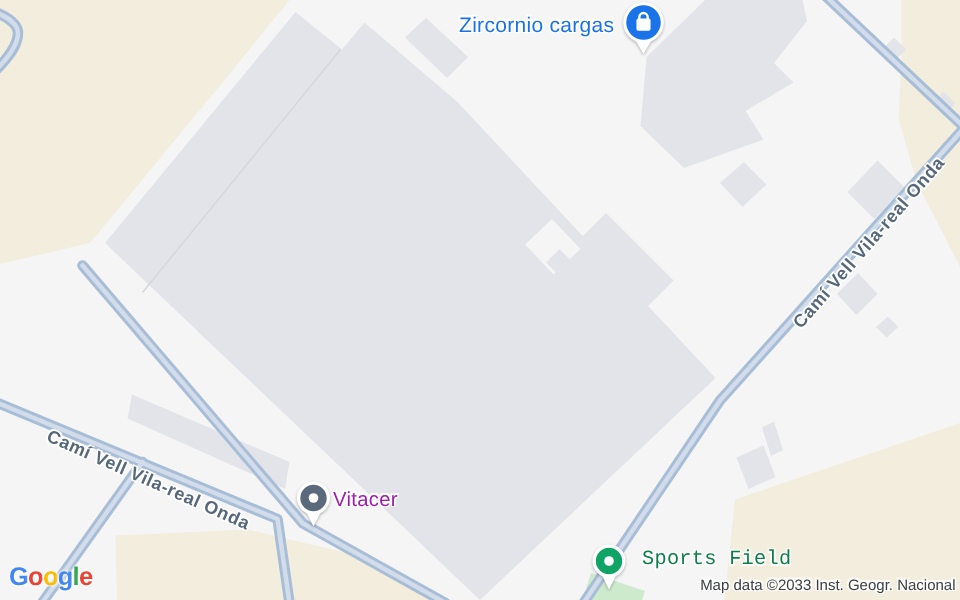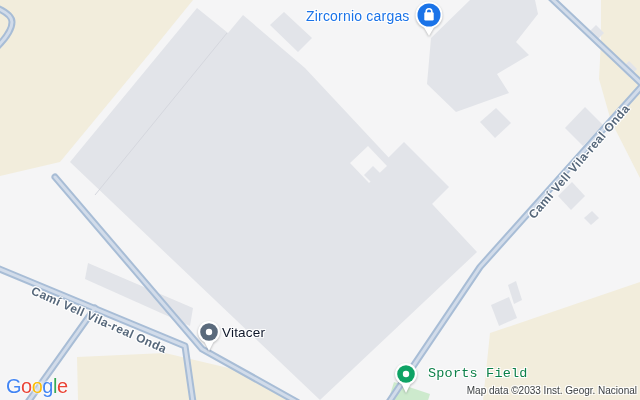--- a/index.html
+++ b/index.html
@@ -3,28 +3,28 @@
 <meta charset="utf-8">
 <style>
   html,body{margin:0;padding:0;}
   .stage{position:relative;width:640px;height:400px;overflow:hidden;
          font-family:"Liberation Sans",sans-serif;background:#f5f5f6;cursor:grab;}
   .stage svg.basemap{position:absolute;left:0;top:0;}
   .label{position:absolute;white-space:nowrap;
          text-shadow:-1px -1px 0 #fff,1px -1px 0 #fff,-1px 1px 0 #fff,1px 1px 0 #fff,0 0 2px #fff;}
   .poi-label{font-size:13.5px;letter-spacing:.2px;}
   .zircornio{color:#1a73e8;font-size:14px;left:306px;top:8px;}
-  .vitacer{color:#0f172a;left:222px;top:325px;}
+  .vitacer{color:#a21caf;left:222px;top:325px;}
   .sports{color:#0c8049;left:428px;top:366px;font-family:Liberation Mono, monospace;}
   .road-label{color:#57687b;font-size:12px;font-weight:600;letter-spacing:.4px;
               transform-origin:left center;}
   .road-label.sw{left:32px;top:283px;transform:rotate(24deg);}
   .road-label.ne{left:531px;top:210px;transform:rotate(-49deg);}
   .pin{position:absolute;filter:drop-shadow(0 1px 1px rgba(60,64,67,.35));}
-  .google-logo{position:absolute;left:6px;top:375px;font-size:20px;font-weight:400;
+  .google-logo{position:absolute;left:6px;top:375px;font-size:17px;font-weight:700;
                letter-spacing:-.5px;text-shadow:0 0 2px #fff,0 0 3px #fff;}
   .g-blue{color:#4285F4}.g-red{color:#EA4335}.g-yellow{color:#FBBC04}.g-green{color:#34A853}
   .attribution{position:absolute;right:3px;top:385px;font-size:10px;color:#3c4043;
                text-shadow:-1px -1px 0 #fff,1px -1px 0 #fff,-1px 1px 0 #fff,1px 1px 0 #fff,0 0 2px #fff;}
 </style>
 </head>
 <body>
 
 <div class="stage">
 

